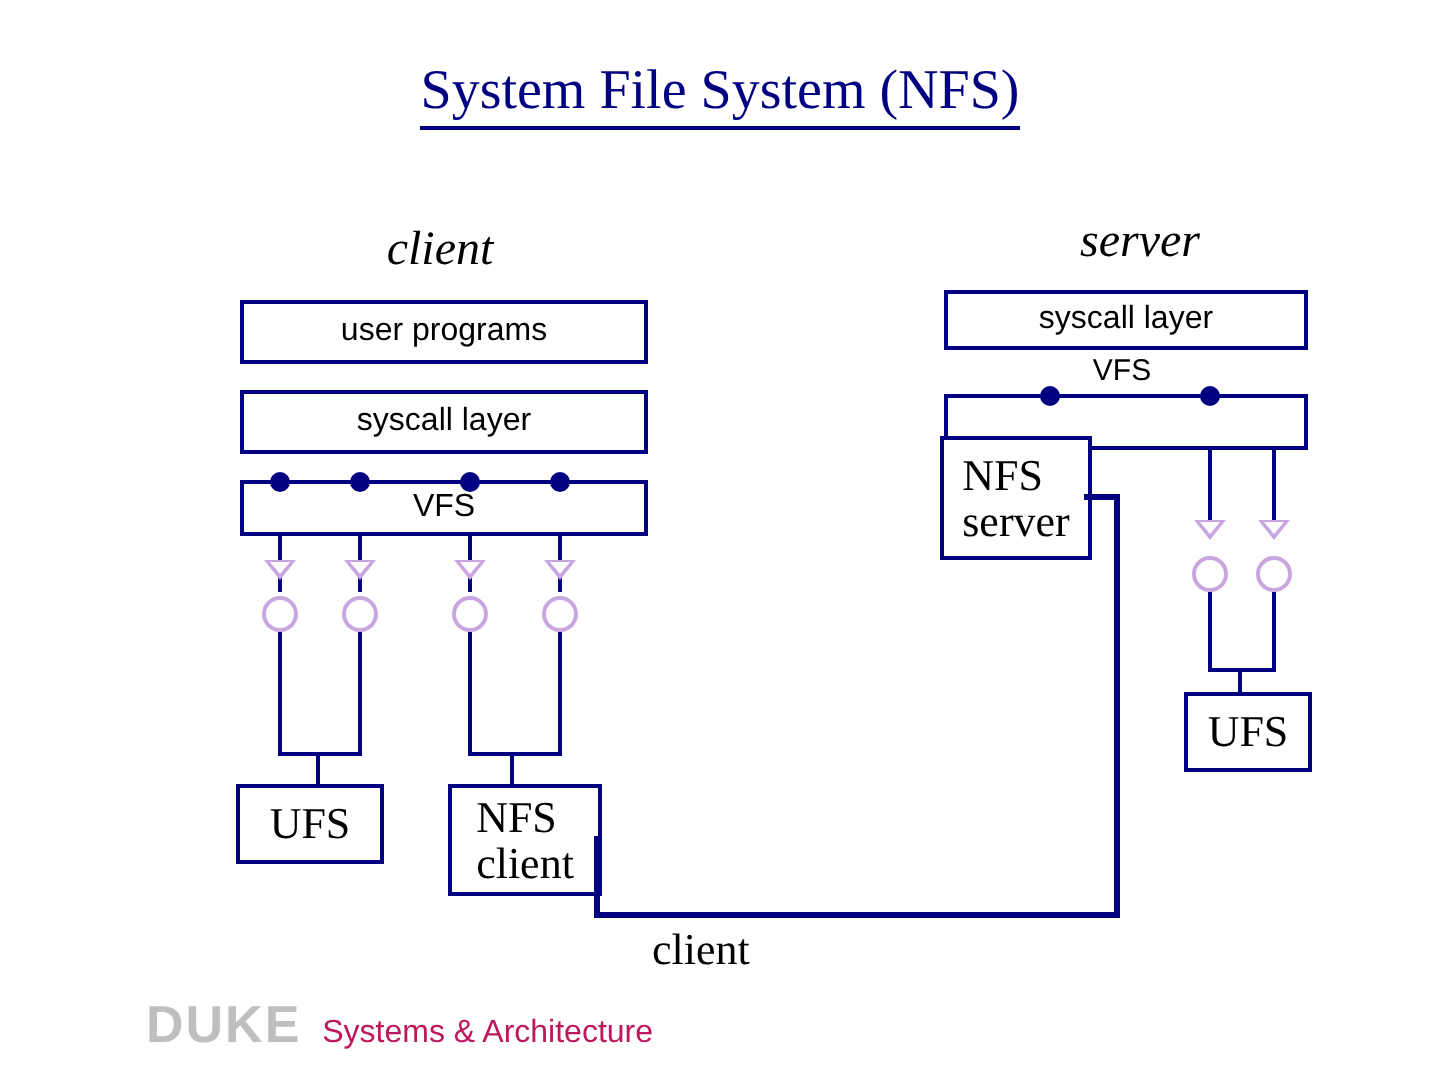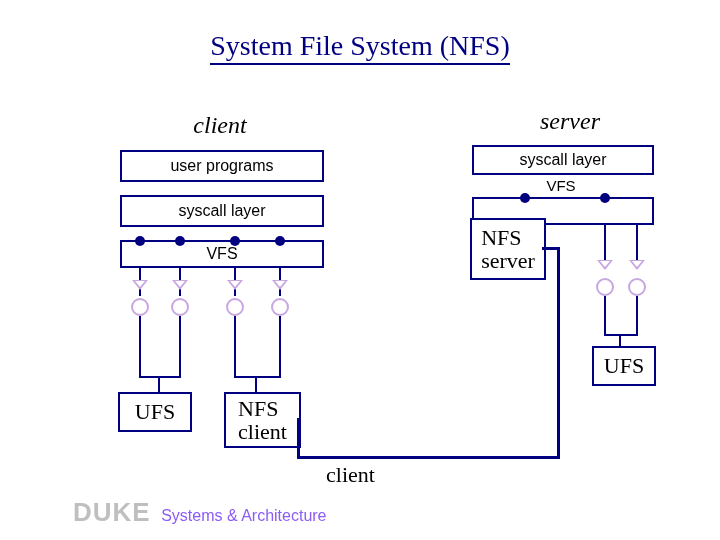--- a/index.html
+++ b/index.html
@@ -116,21 +116,21 @@
   }
   .footer .duke {
     font-size: 26px;
     font-weight: 800;
     letter-spacing: 1px;
     color: #bfbfbf;
     margin-left: 43px;
   }
   .footer .sub {
     font-size: 16px;
-    color: #8b5cf6;
+    color: #be185d;
     margin-left: 6px;
   }
 </style>
 </head>
 <body>
 
 <div class="title"><span>System File System (NFS)</span></div>
 
 <div class="label" style="left:120px; top:112px; width:200px;">client</div>
 <div class="label" style="left:470px; top:108px; width:200px;">server</div>

